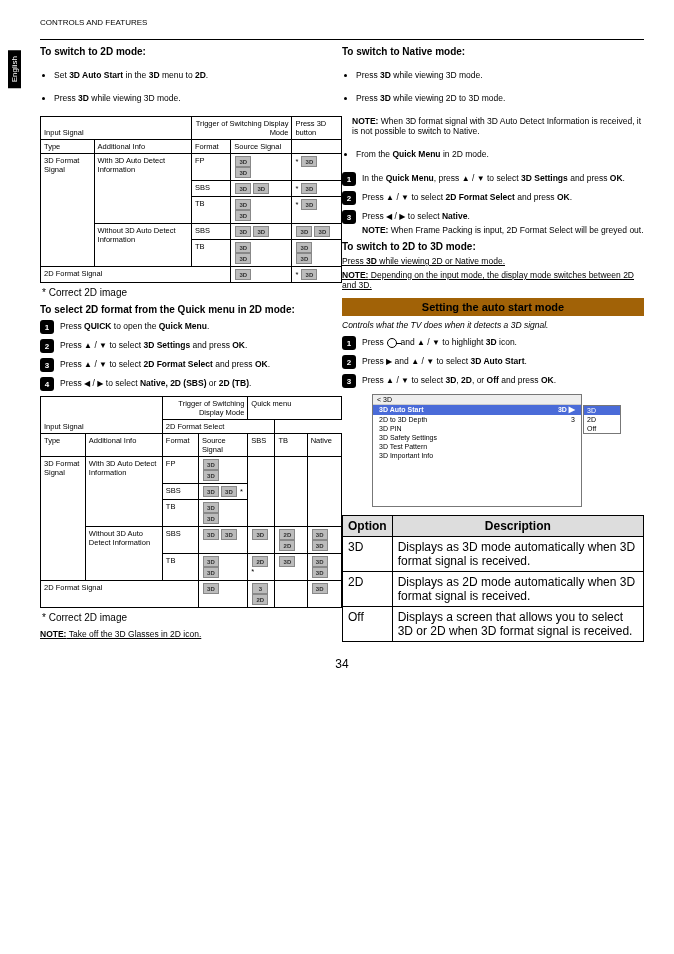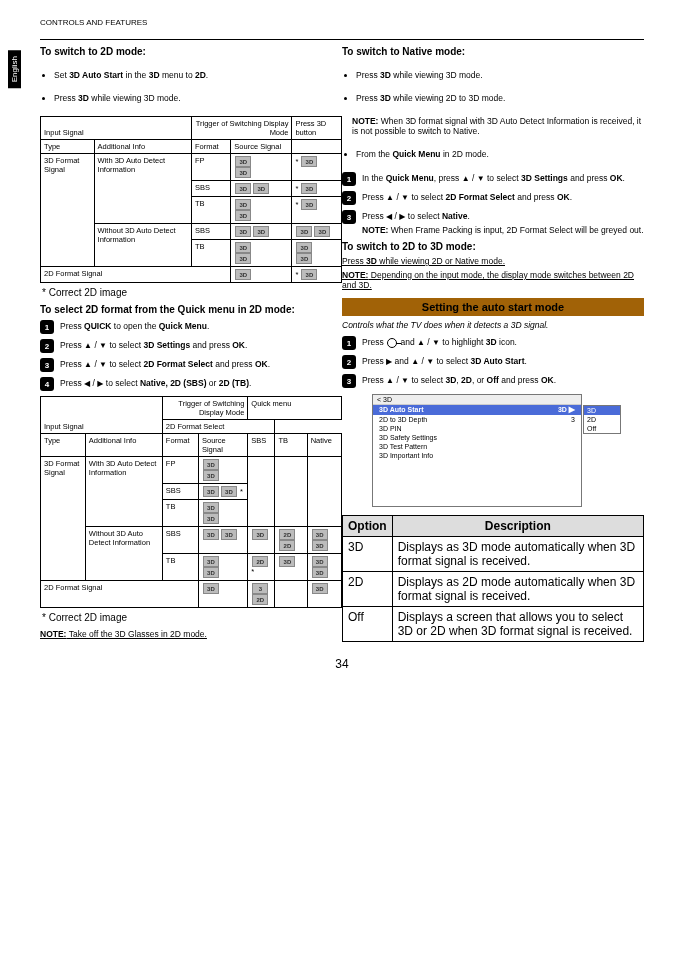--- a/index.html
+++ b/index.html
@@ -226,21 +226,21 @@
         <td colspan="3">2D Format Signal</td>
         <td><span class="icon3d">3D</span></td>
         <td><span class="icon3d">3</span><br><span class="icon3d">2D</span></td>
         <td></td>
         <td><span class="icon3d">3D</span></td>
       </tr>
     </tbody>
       </table>
     <div class="footnote">*  Correct 2D image</div>
     <div class="note">
-      <b>NOTE:</b><span> Take off the 3D Glasses in 2D mode.</span>
+      <b>NOTE:</b><span> Take off the 3D Glasses in 2D icon.</span>
     </div>
   </div>
 
   <div class="col">
     <div class="h">To switch to Native mode:</div>
     <ul class="bul">
       <li><span>Press </span><b>3D</b><span> while viewing 3D mode.</span></li>
       <li><span>Press </span><b>3D</b><span> while viewing 2D to 3D mode.</span></li>
     </ul>
     <div class="subnote">

